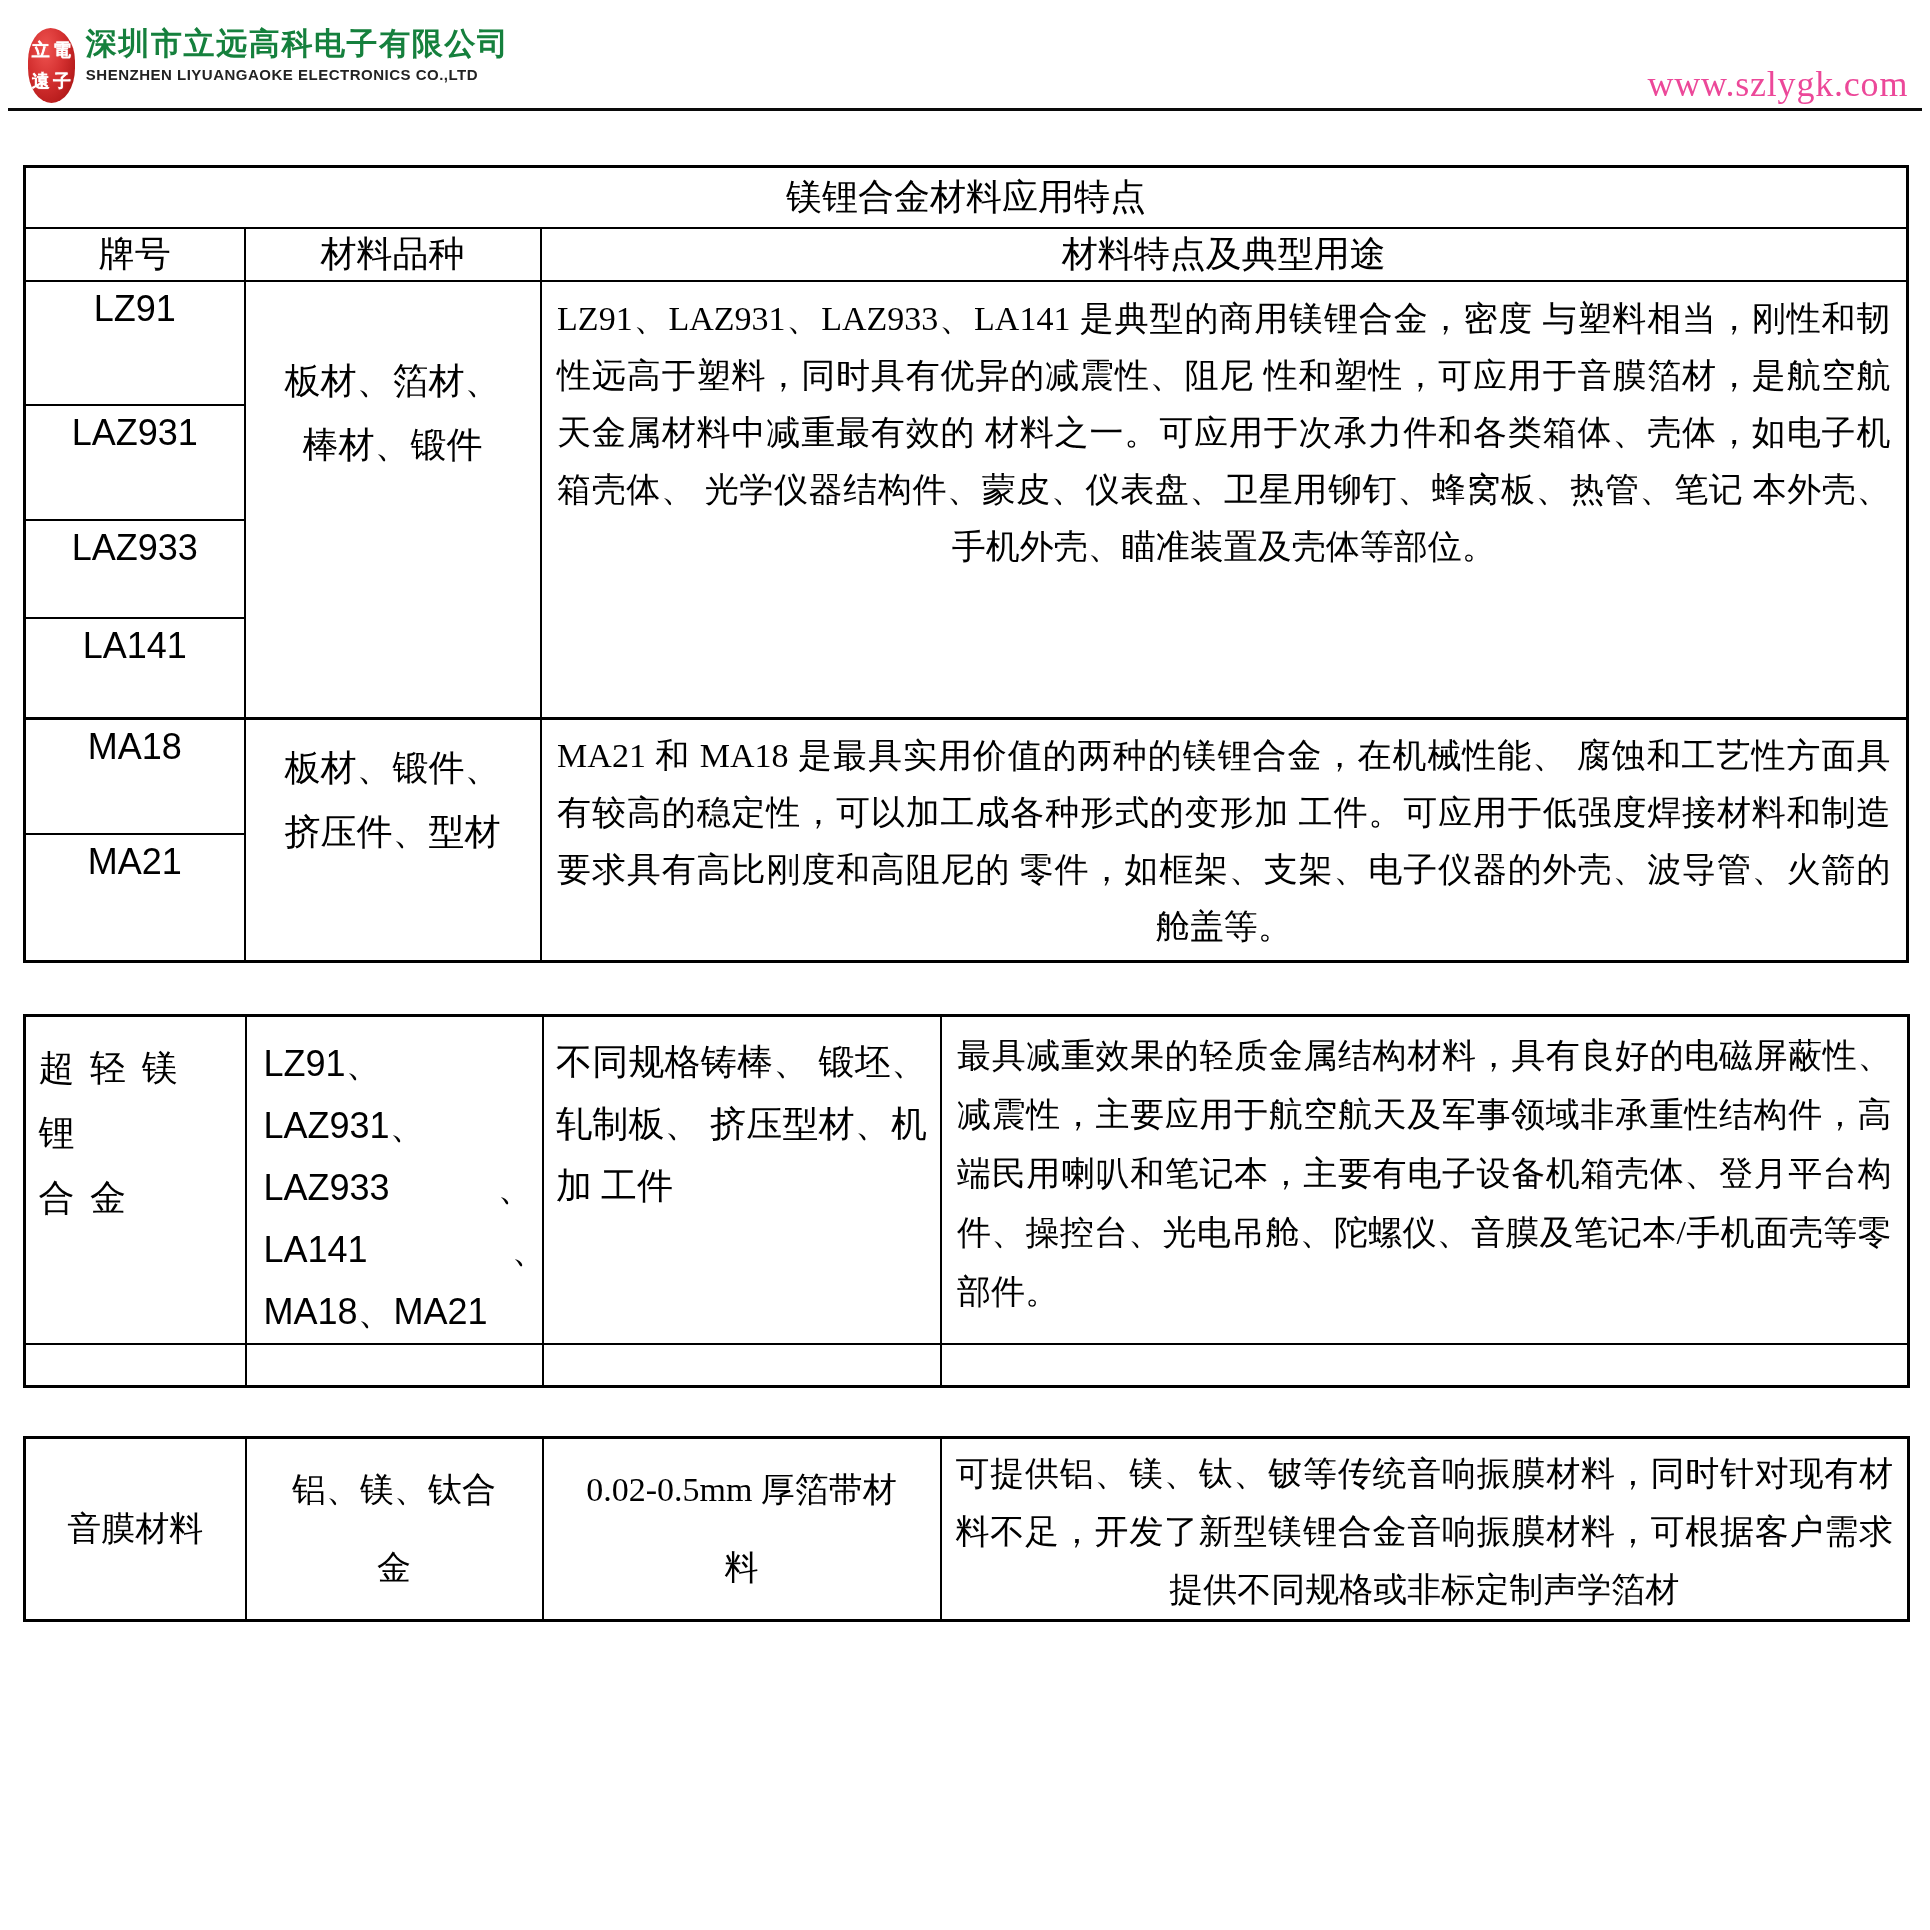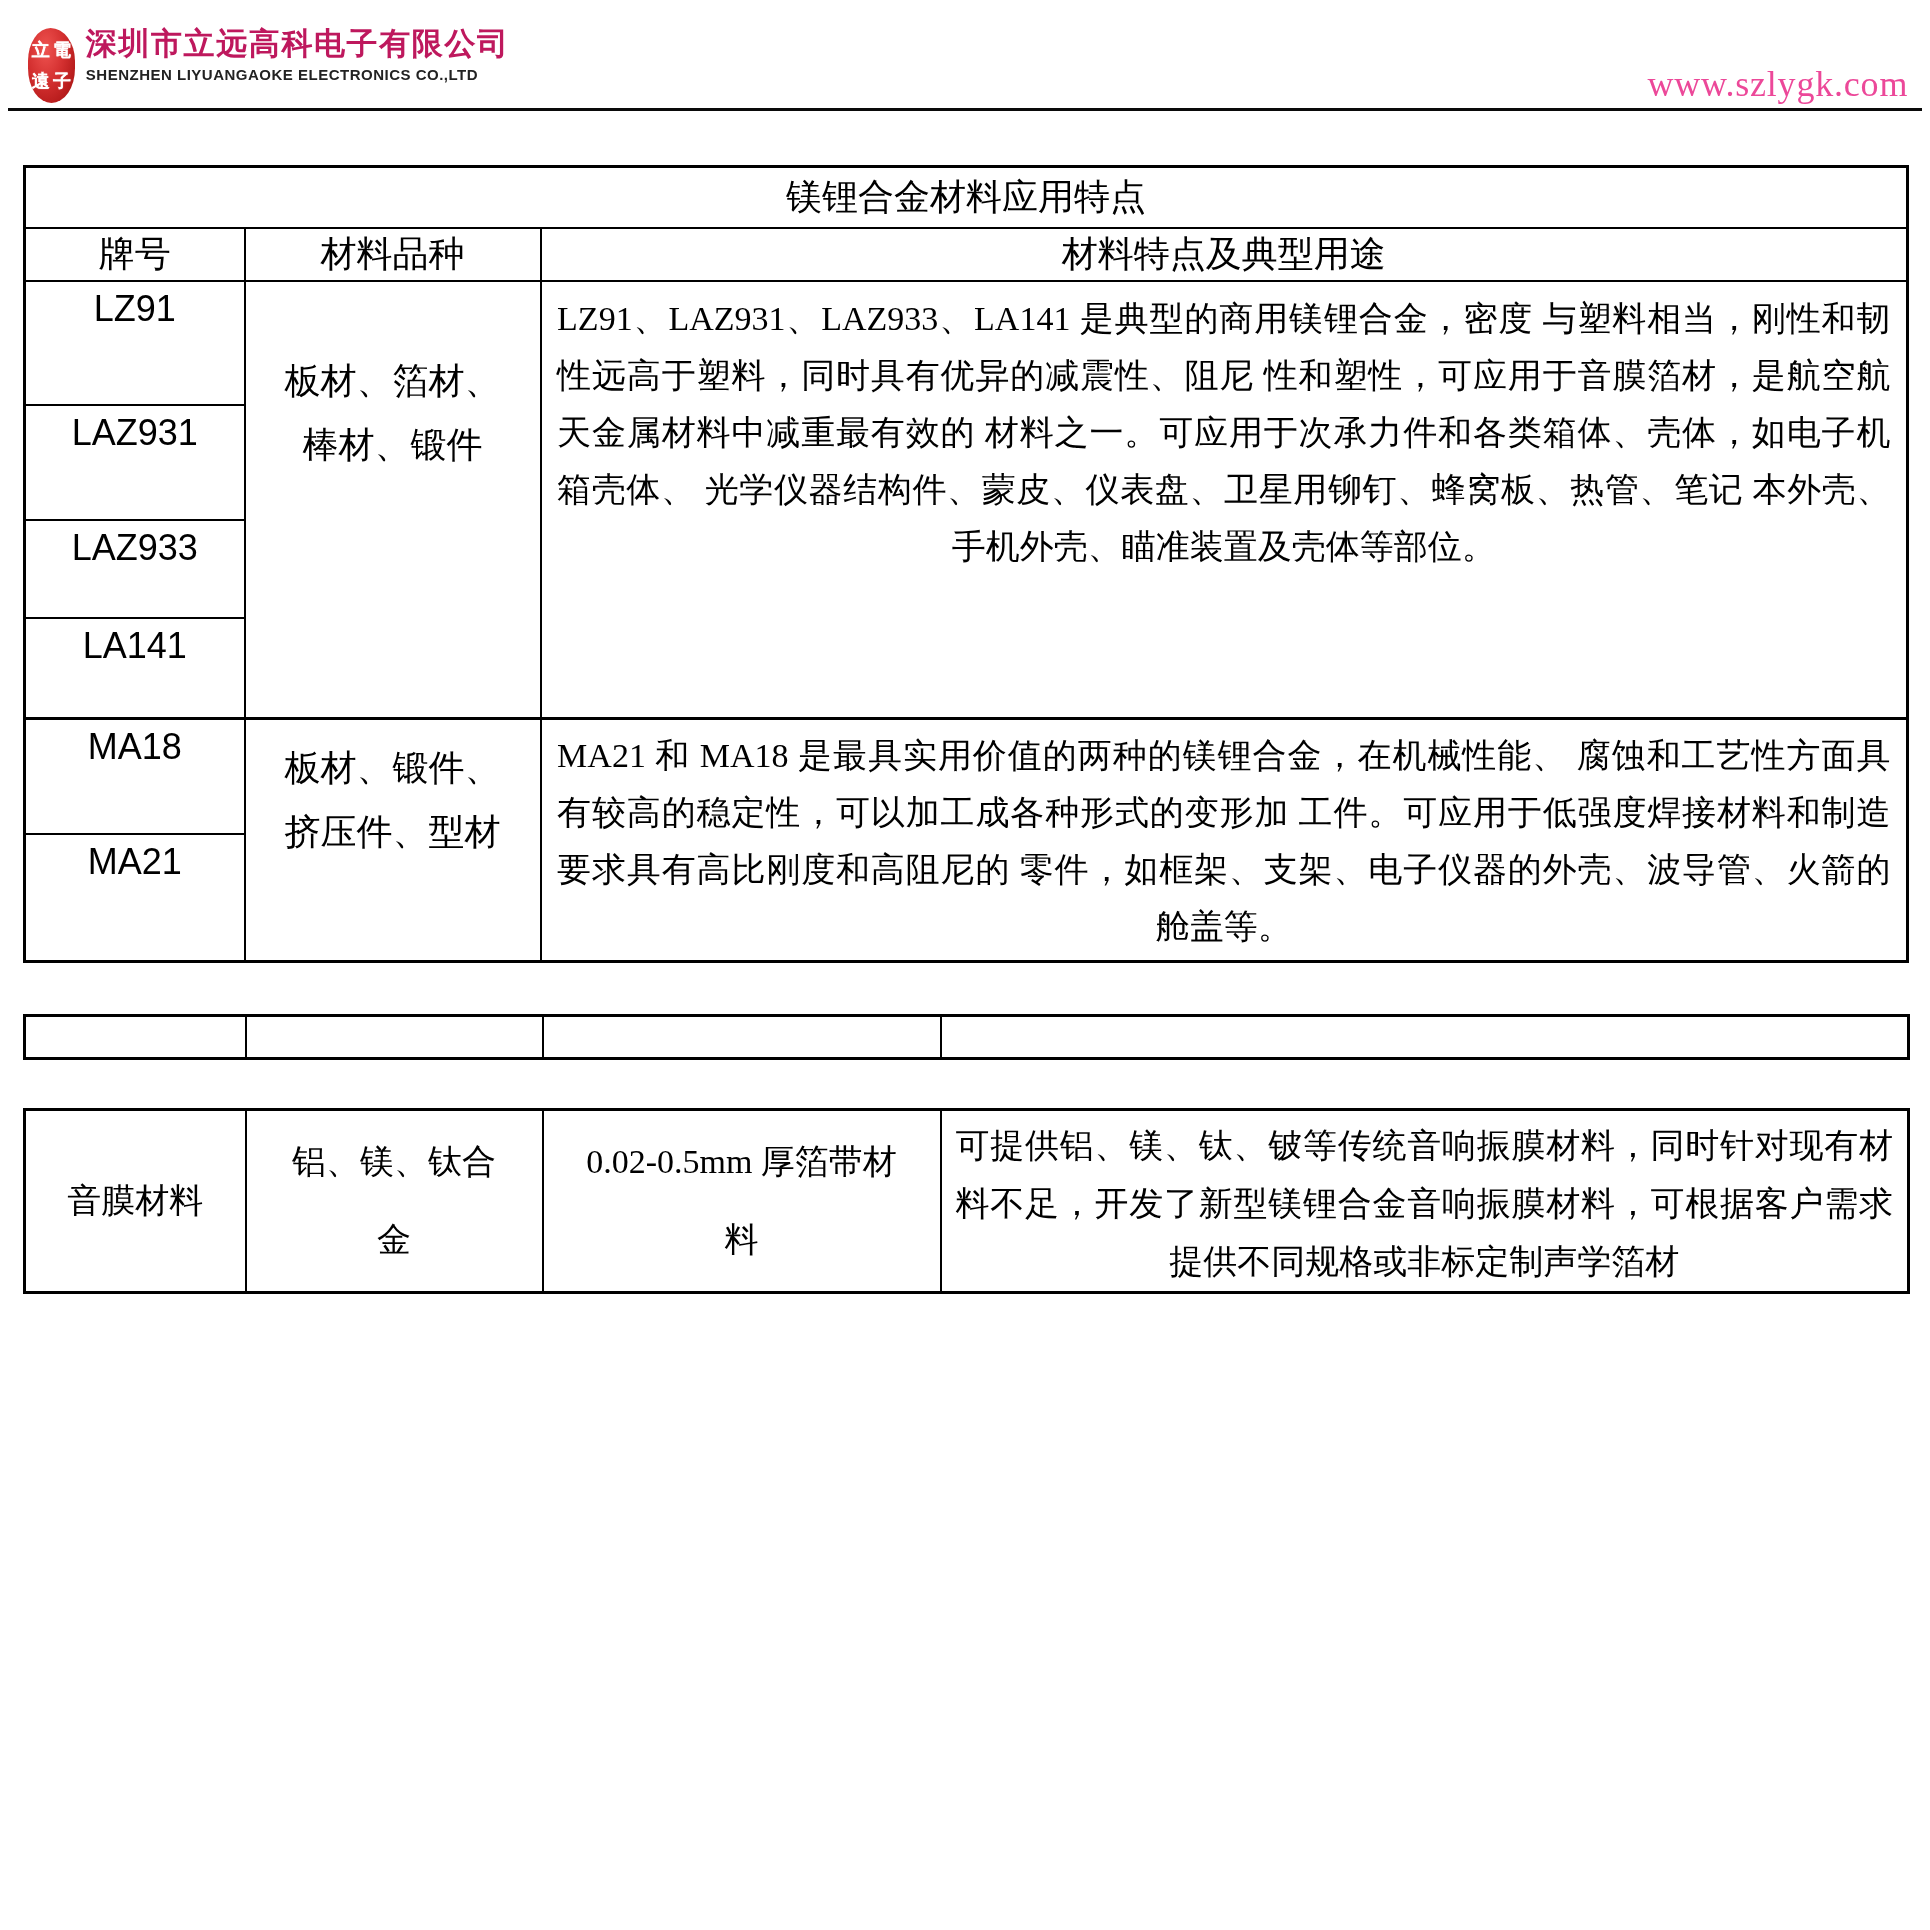--- a/index.html
+++ b/index.html
@@ -20,21 +20,21 @@
     width:47px; height:75px; margin-top:1.6px;
     background:radial-gradient(ellipse at 38% 28%, #ef5350 0%, #d32f2f 45%, #b71c1c 75%, #8e1410 100%);
     border-radius:48% 52% 50% 50% / 44% 44% 46% 46%;
     display:grid; grid-template-columns:1fr 1fr; align-items:center; justify-items:center;
     color:#fff; font-size:18px; line-height:1; padding:6.2px 2.3px; box-sizing:border-box;
     font-weight:bold; text-shadow:0 0 0.8px #fff;
   }
   .names { margin-left:11px; }
   .company-zh {
     font-family:"Liberation Sans","DejaVu Sans",sans-serif;
-    font-size:31px; font-weight:600; letter-spacing:1.6px; color:#be185d; line-height:1.1;
+    font-size:31px; font-weight:600; letter-spacing:1.6px; color:#15803d; line-height:1.1;
   }
   .company-en {
     font-family:"Liberation Sans","DejaVu Sans",sans-serif;
     font-size:15px; font-weight:600; letter-spacing:0.5px; color:#222; margin-top:5.4px;
   }
   .website {
     font-family:Liberation Serif, serif;
     font-size:36px; letter-spacing:0.8px; margin-top:36px; color:#ec4899;
   }
 
@@ -149,20 +149,30 @@
     </table>
 
   <table class="t2">
     <colgroup>
         <col style="width:221px">
         <col style="width:297px">
         <col style="width:398px">
         <col style="width:968px">
       </colgroup>
     <tbody>
+    <tr style="height:308px">
+      <td class="t2cat">超轻镁锂
+合金</td>
+      <td class="t2grades sans">LZ91、LAZ931、
+LAZ933　　　、
+LA141　　　　、
+MA18、MA21</td>
+      <td class="t2forms">不同规格铸棒、 锻坯、轧制板、 挤压型材、机加 工件</td>
+      <td class="t2desc">最具减重效果的轻质金属结构材料，具有良好的电磁屏蔽性、减震性，主要应用于航空航天及军事领域非承重性结构件，高端民用喇叭和笔记本，主要有电子设备机箱壳体、登月平台构件、操控台、光电吊舱、陀螺仪、音膜及笔记本/手机面壳等零部件。</td>
+    </tr>
     <tr style="height:43px">
       <td class="empty-cell"></td>
       <td class="empty-cell"></td>
       <td class="empty-cell"></td>
       <td class="empty-cell"></td>
     </tr>
   </tbody>
     </table>
 
   <table class="t3">

